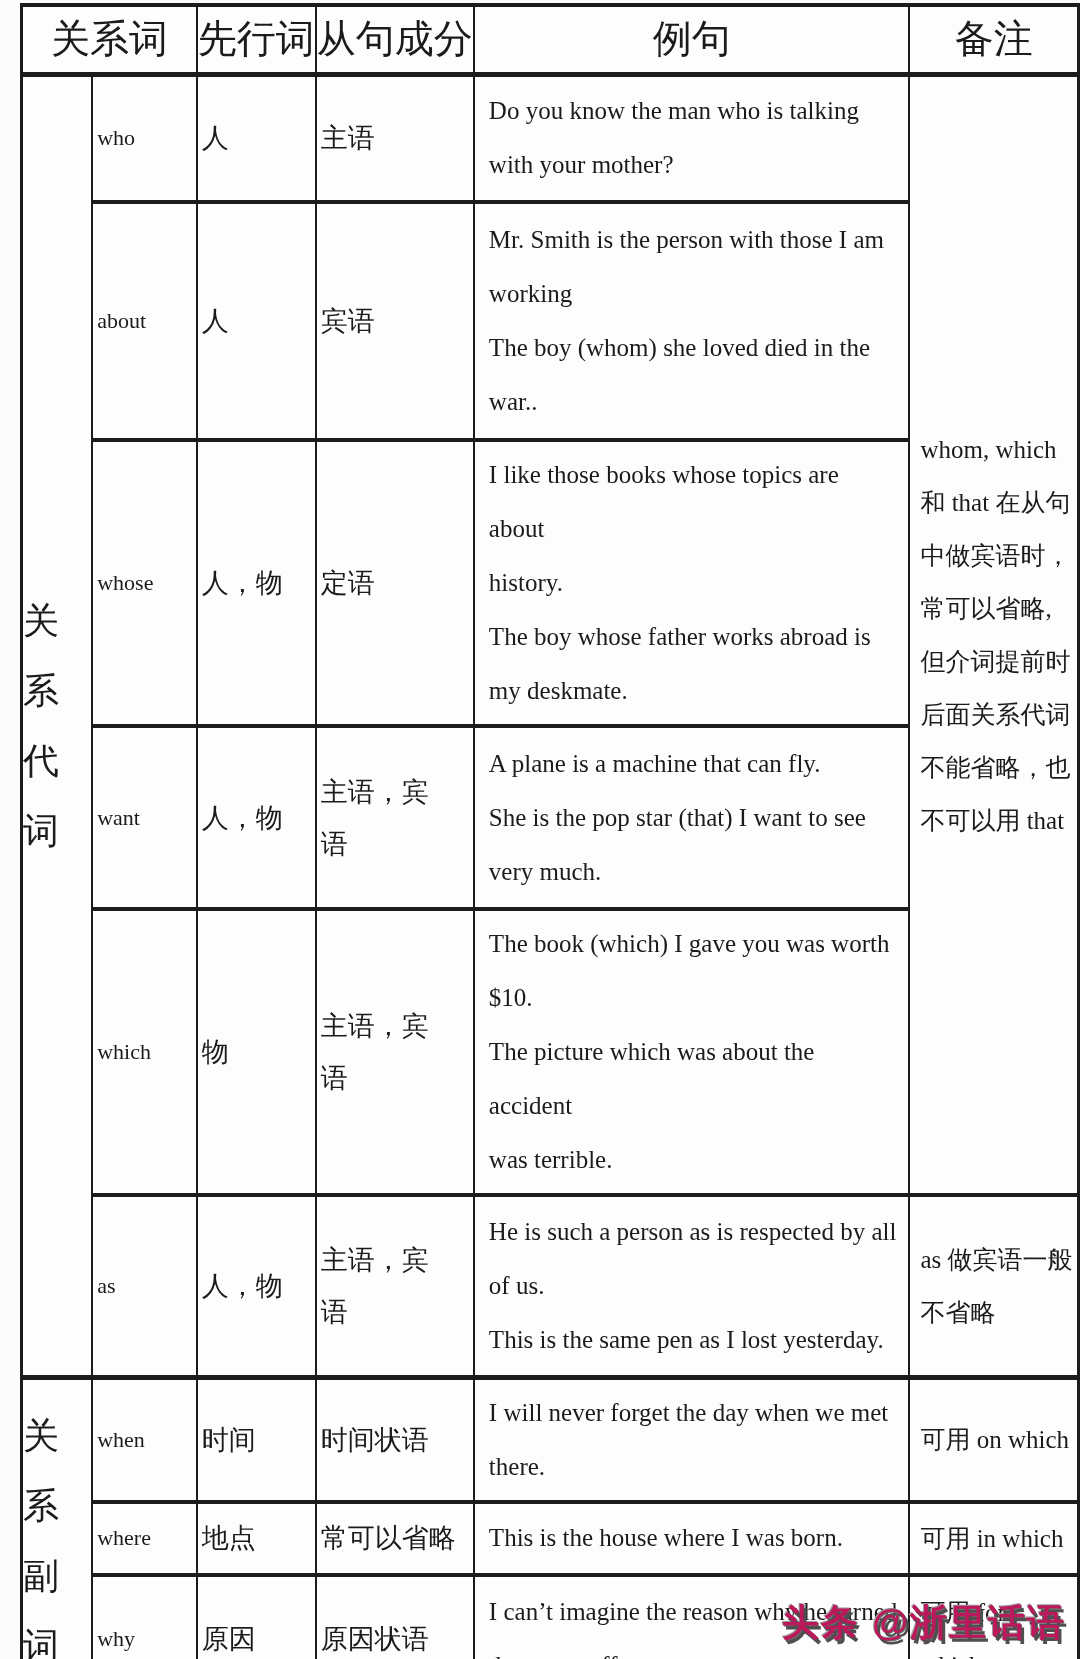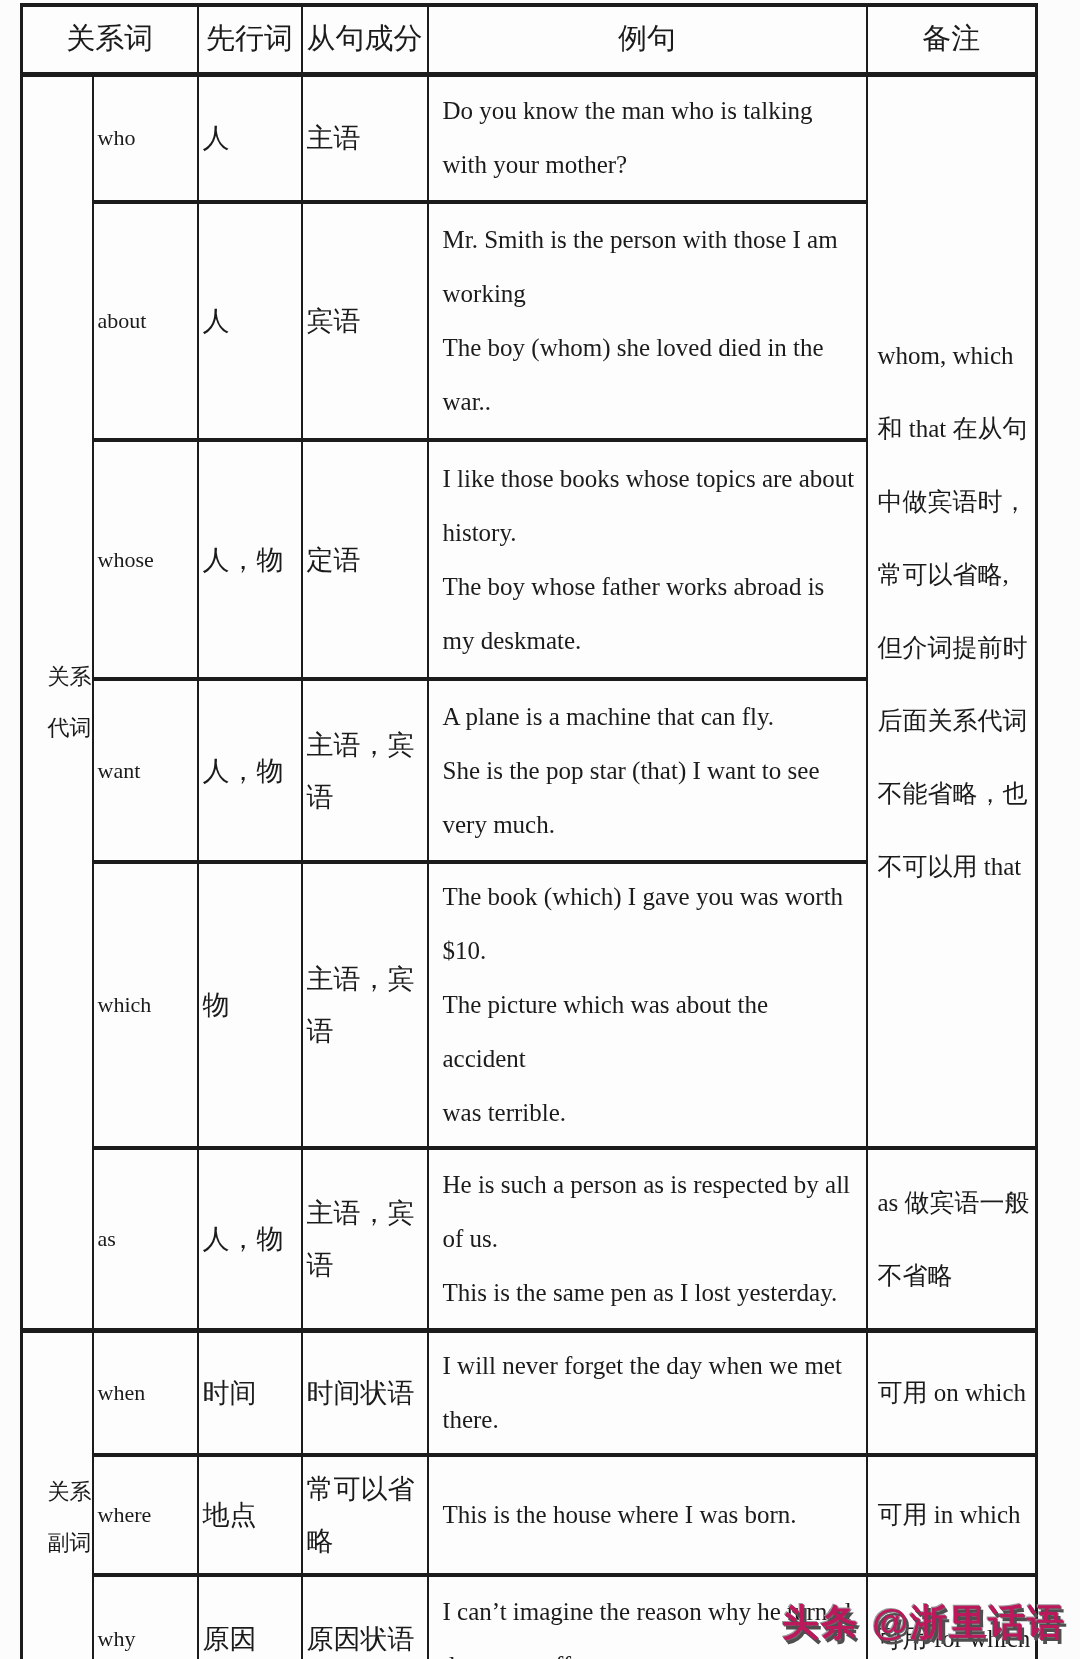--- a/index.html
+++ b/index.html
@@ -32,57 +32,57 @@
   th, td {
     border: 2px solid #1c1c1c;
     border-top-width: 4px;
     border-bottom-width: 4px;
     vertical-align: middle;
     padding: 6px 8px 6px 4px;
     overflow: hidden;
   }
   thead th {
     font-weight: normal;
-    font-size: 29px;
+    font-size: 39px;
     text-align: center;
     padding: 0;
     border-bottom-width: 5px;
     white-space: nowrap;
   }
   tr.r-header { height: 69px; }
   tr.r-who    { height: 128px; }
   tr.r-whom   { height: 238px; }
   tr.r-whose  { height: 239px; }
   tr.r-that   { height: 183px; }
   tr.r-which  { height: 240px; }
   tr.r-as     { height: 182px; }
   tr.r-when   { height: 123px; }
   tr.r-where  { height: 73px; }
   tr.r-why    { height: 129px; }
   tr.r-when td { border-top-width: 5px; }
   tr.r-why  td { border-bottom-width: 5px; }
 
   td.grp {
-    font-size: 22px;
-    line-height: 51px;
+    font-size: 36px;
+    line-height: 70px;
     white-space: pre-line;
-    text-align: right;
+    text-align: left;
     padding: 0;
   }
   td.word { font-size: 22px; }
   td.cjk  { font-size: 27px; line-height: 52px; white-space: pre-line; }
   td.ex   {
     font-size: 25px;
     line-height: 54px;
     white-space: pre-line;
     padding-left: 14px;
   }
   td.note {
     font-size: 25px;
-    line-height: 73px;
+    line-height: 53px;
     white-space: pre-line;
     padding-left: 10px;
     padding-right: 4px;
   }
 
   .watermark {
     position: absolute;
     top: 1598px;
     right: 14px;
     font-family: "Liberation Sans", "DejaVu Sans", sans-serif;

